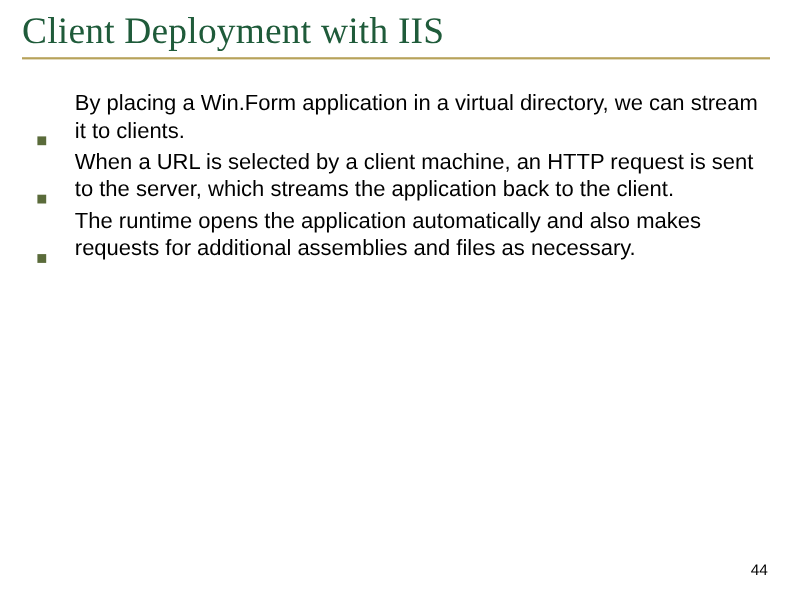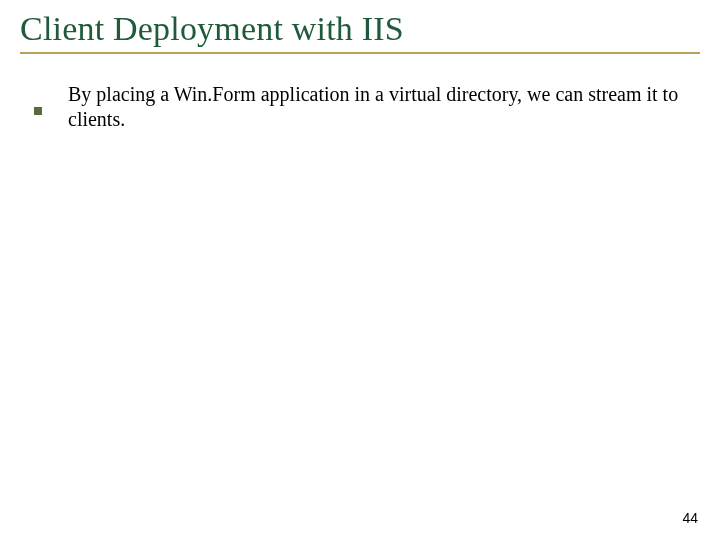--- a/index.html
+++ b/index.html
@@ -30,23 +30,22 @@
     border: none;
     border-top: 2px solid #b7a25a;
     margin: 0 0 28px 0;
     width: 100%;
   }
   .body {
     padding: 0 10px 0 8px;
   }
   .item {
     display: flex;
-    align-items: center;
+    align-items: flex-end;
     margin-bottom: 4px;
-    font-family: Liberation Serif, serif;
   }
   .bullet {
     flex: 0 0 auto;
     width: 8px;
     height: 8px;
     background: #5a6b3a;
     margin-top: 8px;
     margin-right: 26px;
     margin-left: 6px;
   }
@@ -70,19 +69,27 @@
 <div class="slide">
   <h1 class="title">Client Deployment with IIS</h1>
   <hr class="rule">
   <div class="body">
 
     <div class="item">
       <div class="bullet"></div>
       <div class="text">By placing a Win.Form application in a virtual directory, we can stream it to clients.</div>
     </div>
 
+    <div class="item">
+      <div class="bullet"></div>
+      <div class="text">When a URL is selected by a client machine, an HTTP request is sent to the server, which streams the application back to the client.</div>
+    </div>
 
 
+    <div class="item">
+      <div class="bullet"></div>
+      <div class="text">The runtime opens the application automatically and also makes requests for additional assemblies and files as necessary.</div>
+    </div>
 
 
   </div>
   <div class="pagenum">44</div>
 </div>
 
 </body></html>

